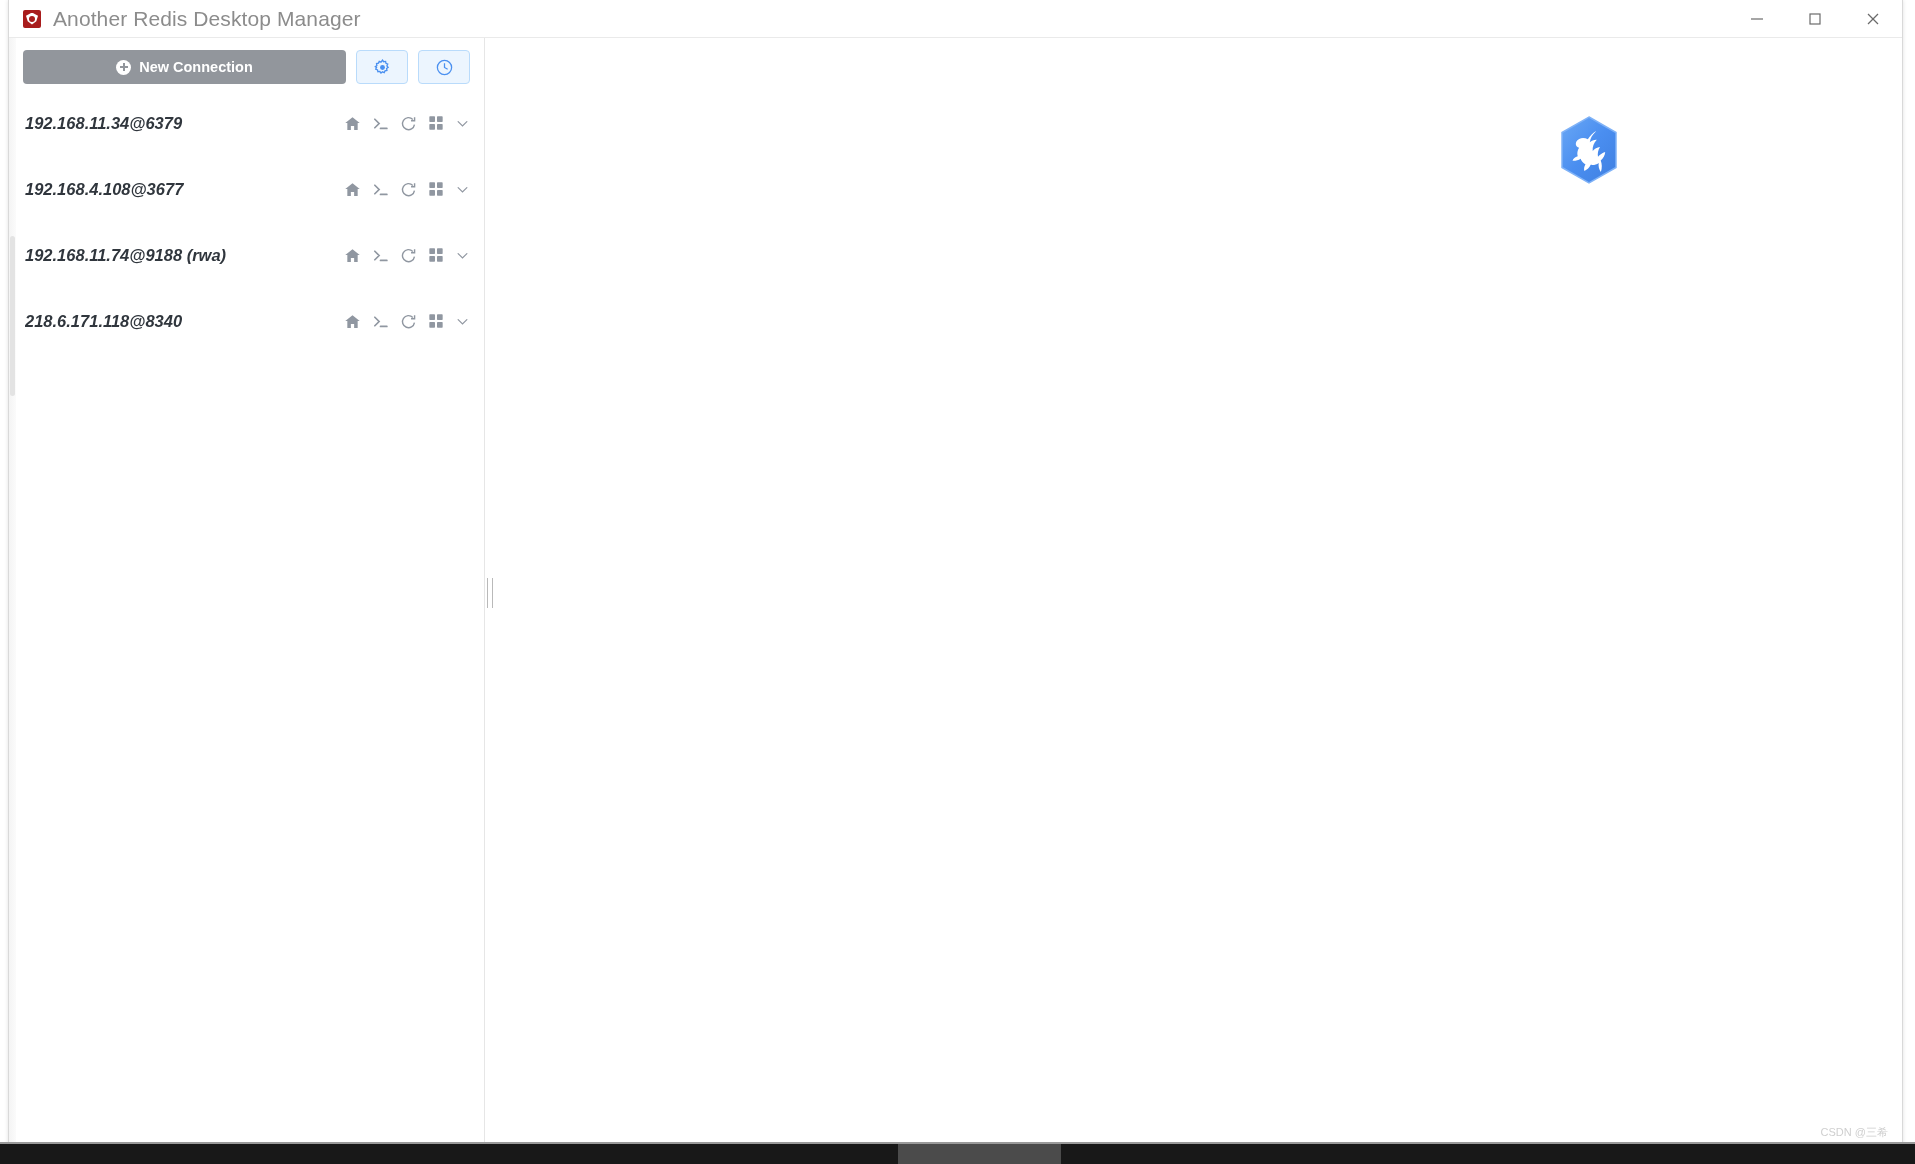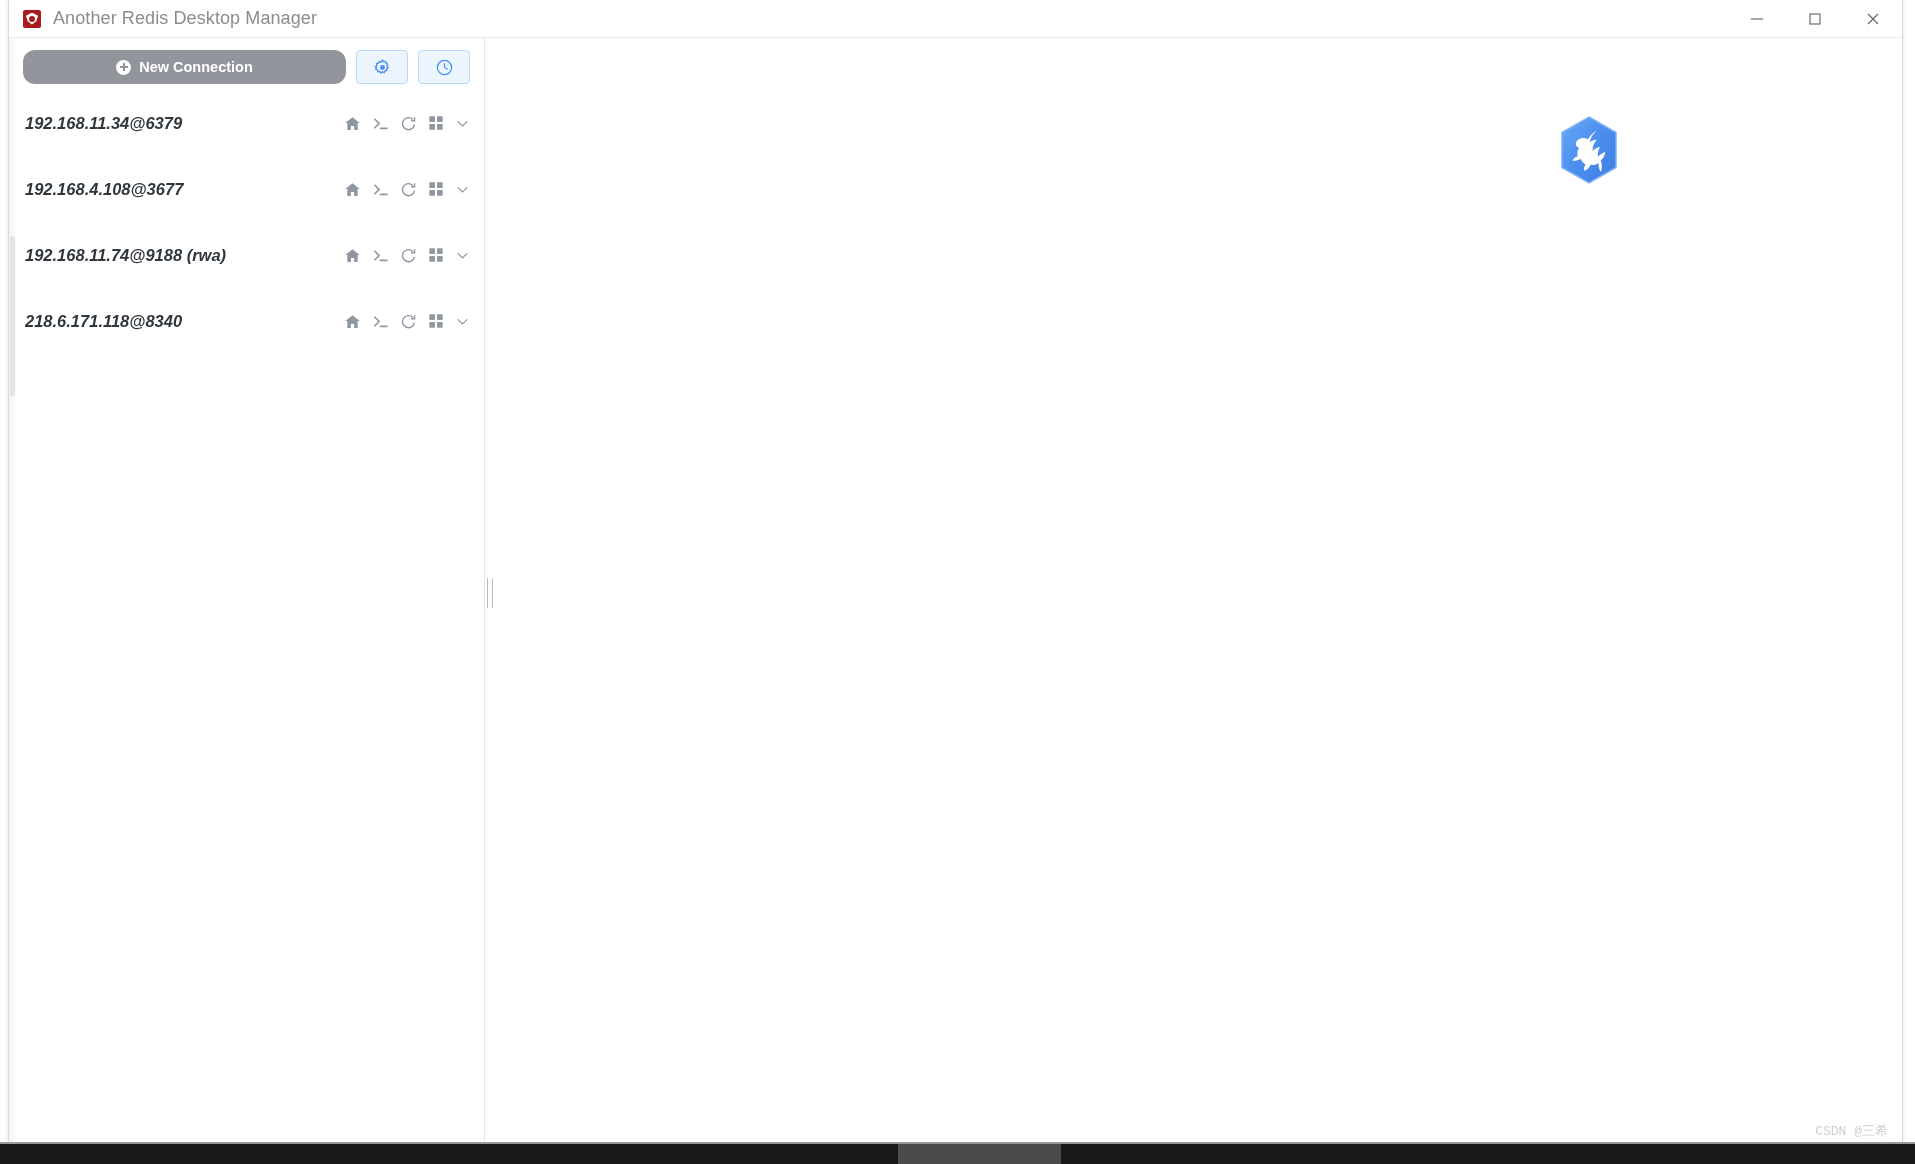--- a/index.html
+++ b/index.html
@@ -94,21 +94,21 @@
     left: 6px;
     top: 6px;
     width: 6px;
     height: 6px;
     background: #a81c1c;
     border-radius: 50%;
     z-index: 2;
   }
   .app-title {
     margin-left: 12px;
-    font-size: 18px;
+    font-size: 21px;
     color: #8c8c8c;
     letter-spacing: 0.1px;
     white-space: nowrap;
   }
   .win-controls {
     position: absolute;
     right: 0;
     top: 0;
     height: 38px;
     display: flex;
@@ -163,21 +163,21 @@
     display: flex;
     align-items: center;
     padding: 12px 14px 0 14px;
     gap: 10px;
   }
   .new-conn-btn {
     flex: 1;
     height: 34px;
     background: #92969c;
     border: none;
-    border-radius: 12px;
+    border-radius: 4px;
     color: #ffffff;
     font-size: 14.5px;
     font-weight: bold;
     font-family: "Liberation Sans", sans-serif;
     display: flex;
     align-items: center;
     justify-content: center;
     gap: 8px;
     cursor: pointer;
   }
@@ -292,25 +292,24 @@
     top: 77px;
     width: 62px;
     height: 70px;
   }
   .brand-logo svg { display: block; }
 
   .watermark {
     position: absolute;
     right: 14px;
     bottom: 7px;
-    font-size: 13px;
+    font-size: 11px;
     color: #cfcfcf;
     white-space: nowrap;
     user-select: none;
-    font-family: Liberation Mono, monospace;
   }
 </style>
 </head>
 <body>
 
 <div class="desktop">
 
   <div class="window">
 
     <div class="titlebar">

